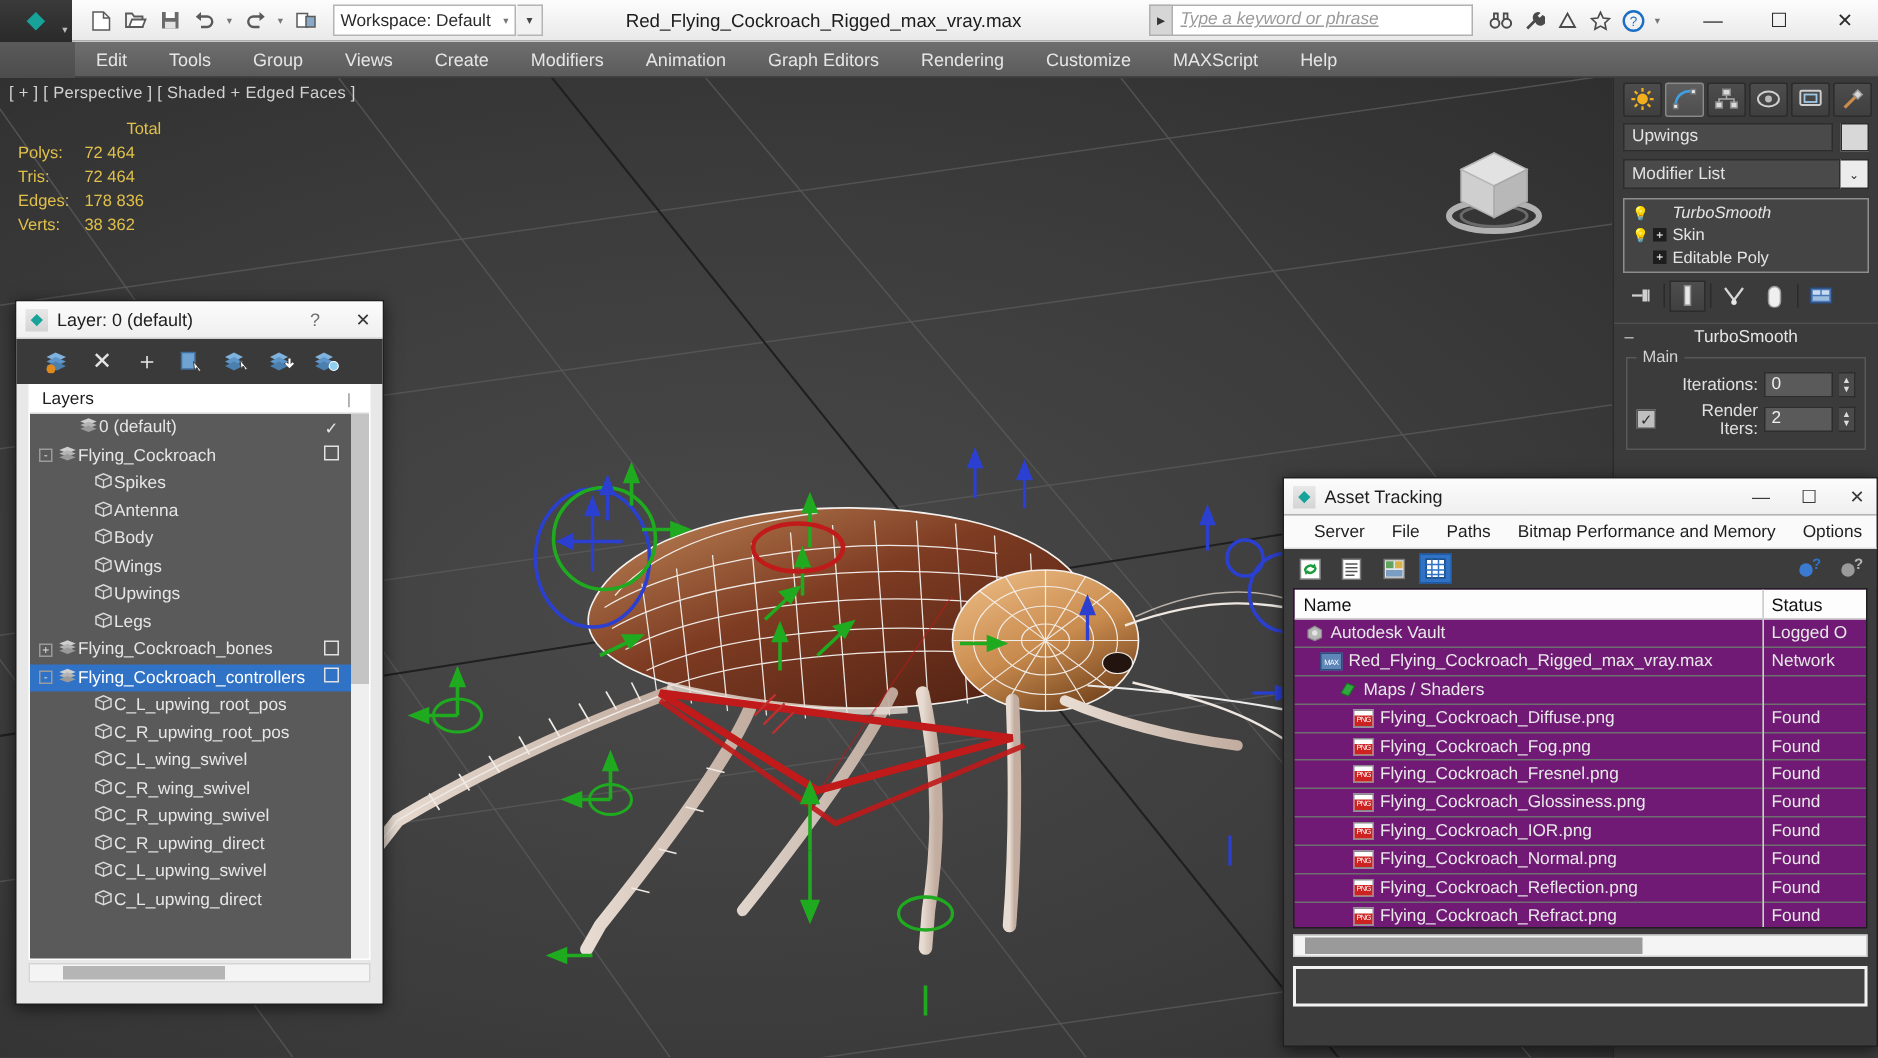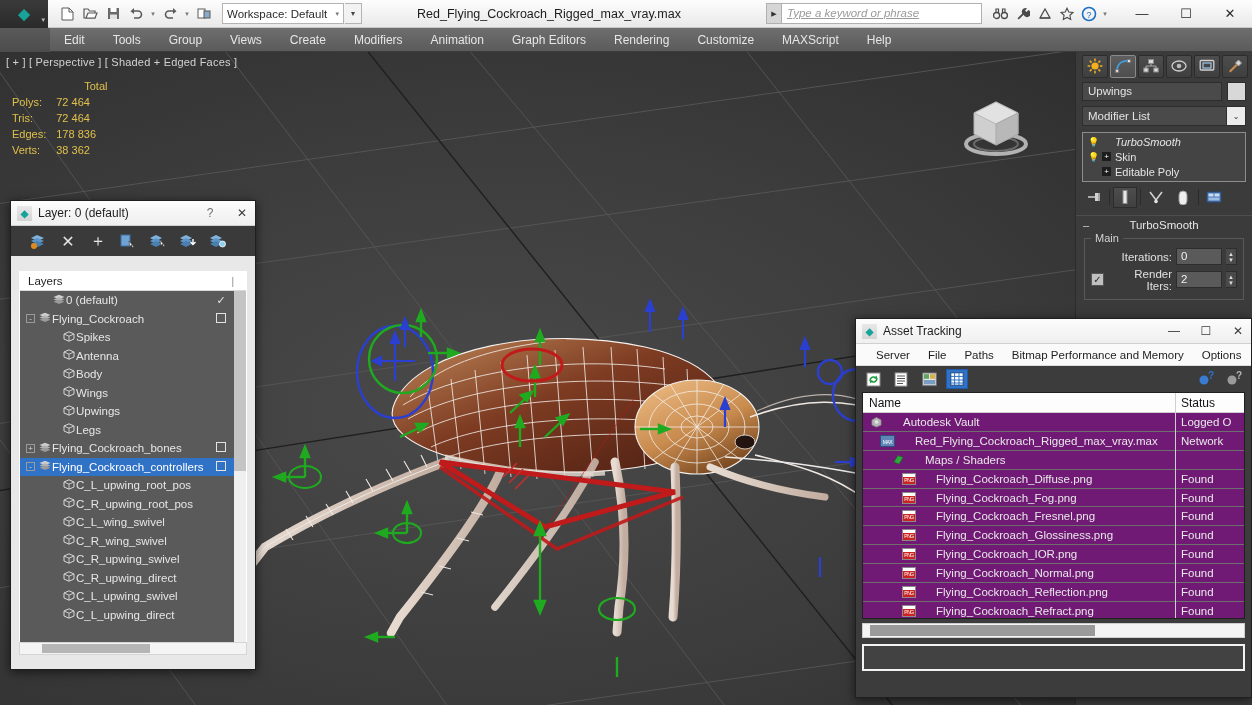--- a/index.html
+++ b/index.html
@@ -200,21 +200,21 @@
   
   #layerDlg { left: 10px; top: 200px; width: 246px; height: 470px;
               border: 1px solid #1f1f1f; background: #e8e8e8; }
   .layer-tools {
     height: 30px; background: #3a3a3a; display: flex; align-items: center;
     padding-left: 18px; gap: 12px;
   }
   .lt { width: 18px; height: 18px; display:flex; align-items:center; justify-content:center;
         font-size: 13px; color: #9ec8e8; }
   .lt.white { color: #e4e4e4; font-size: 16px; }
-  .layer-listwrap { margin: 15px 8px; background: #fff; height: 384px; padding: 1px; position: relative; }
+  .layer-listwrap { margin: 0 8px; background: #fff; height: 384px; padding: 1px; position: relative; }
   .layer-hdr {
     height: 19px; background: #fff; border-bottom: 1px solid #d9d9d9;
     display: flex; align-items: center; font-size: 11.5px; color: #1d1d1d; padding-left: 8px;
   }
   .layer-hdr .divider { margin-left: auto; margin-right: 12px; color: #888; font-size: 10px;}
   .layer-list {
     position: absolute; top: 20px; left: 1px; right: 13px; bottom: 1px;
     background: #5a5a5a; overflow: hidden;
   }
   .lrow {
@@ -260,21 +260,21 @@
            font-size: 12px; color: #dcdcdc; }
   .at-ti.active { background: #2f72c6; border: 1px solid #1f5aa8; }
   .at-spacer { flex: 1; }
   .at-grid { margin: 0 6px; background: #701a75; border: 1px solid #1f1f1f; height: 227px;
              position: relative; overflow: hidden; }
   .at-ghdr { display: flex; height: 20px; background: #fdfdfd; border-bottom: 1px solid #cfcfcf; }
   .at-ghdr .c1 { flex: 1; font-size: 12px; color: #111; padding-left: 6px; line-height: 20px;
                  border-right: 1px solid #cfcfcf; }
   .at-ghdr .c2 { width: 68px; font-size: 12px; color: #111; padding-left: 5px; line-height: 20px; }
   .arow { display: flex; height: 18.9px; border-bottom: 1px solid #6e6e6e; align-items: center; }
-  .arow .n { flex: 1; display: flex; align-items: center; gap: 20px; font-size: 11.5px;
+  .arow .n { flex: 1; display: flex; align-items: center; gap: 4px; font-size: 11.5px;
              color: #e8e8e8; overflow: hidden; white-space: nowrap;
              border-right: 1px solid #7a7a7a; height: 100%; }
   .arow .s { width: 68px; font-size: 11.5px; color: #e8e8e8; padding-left: 5px;
              overflow: hidden; white-space: nowrap; }
   .ficon { width: 14px; height: 12px; flex: none; display:flex; align-items:center;
            justify-content:center; font-size: 9px; }
   .png-ico {
     width: 14px; height: 12px; background: #fff; border: 1px solid #8a8a8a; position: relative;
     flex: none;
   }

